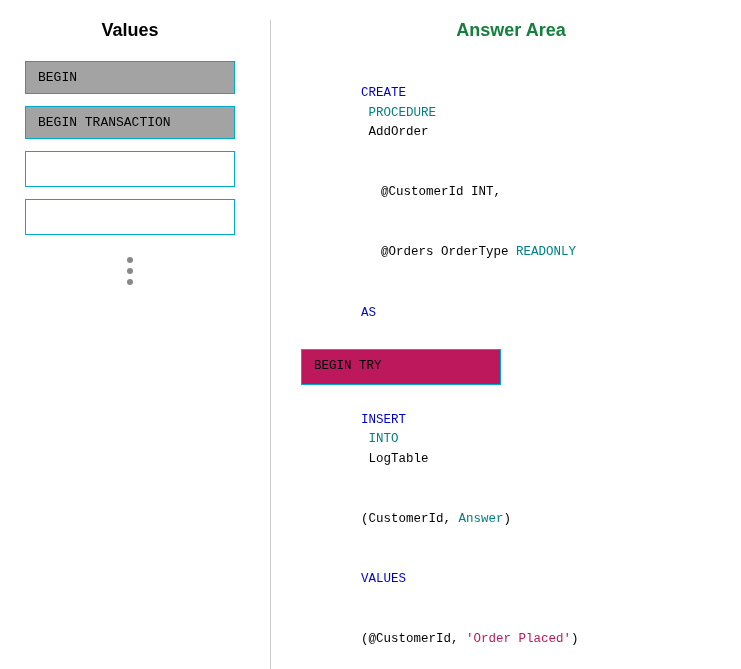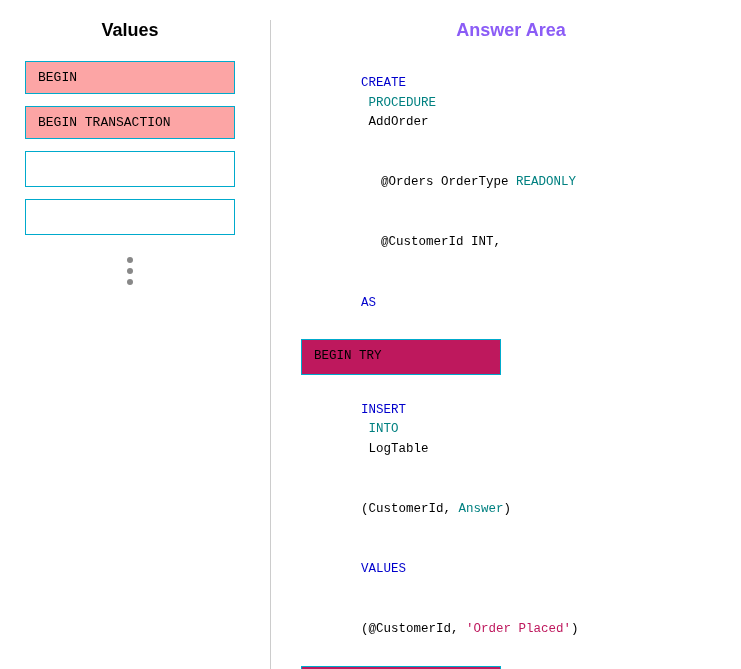--- a/index.html
+++ b/index.html
@@ -36,21 +36,21 @@
     }
 
     .value-box {
       border: 1.5px solid #00aacc;
       padding: 8px 12px;
       width: 210px;
       margin-bottom: 12px;
       font-family: 'Courier New', Courier, monospace;
       font-size: 13px;
       color: #000;
-      background: #fca5a5;
+      background: #a3a3a3;
     }
 
     .value-box-empty {
       border: 1.5px solid #00aacc;
       padding: 8px 12px;
       width: 210px;
       height: 36px;
       margin-bottom: 12px;
       background: #fff;
     }
@@ -80,22 +80,22 @@
 
     
     .answer-panel {
       flex: 1;
       padding: 0 20px;
     }
 
     .answer-title {
       font-size: 18px;
       font-weight: bold;
-      color: #8b5cf6;
-      margin-bottom: 14px;
+      color: #15803d;
+      margin-bottom: 24px;
       text-align: center;
     }
 
     .code-area {
       font-family: 'Courier New', Courier, monospace;
       font-size: 12.5px;
       line-height: 1.55;
     }
 
     .code-line {
@@ -152,24 +152,24 @@
 
     <div class="code-area">
 
       
       <div class="code-block code-line">
         <span class="kw-blue">CREATE</span>
         <span class="kw-teal"> PROCEDURE</span>
         <span class="kw-black"> AddOrder</span>
       </div>
       <div class="code-block code-line indent1">
+        <span class="kw-black">@CustomerId INT,</span>
+      </div>
+      <div class="code-block code-line indent1">
         <span class="kw-black">@Orders OrderType </span><span class="kw-teal">READONLY</span>
-      </div>
-      <div class="code-block code-line indent1">
-        <span class="kw-black">@CustomerId INT,</span>
       </div>
       <div class="code-block code-line">
         <span class="kw-blue">AS</span>
       </div>
 
       
       <div class="answer-box">BEGIN TRY</div>
 
       
       <div class="code-block code-line">

